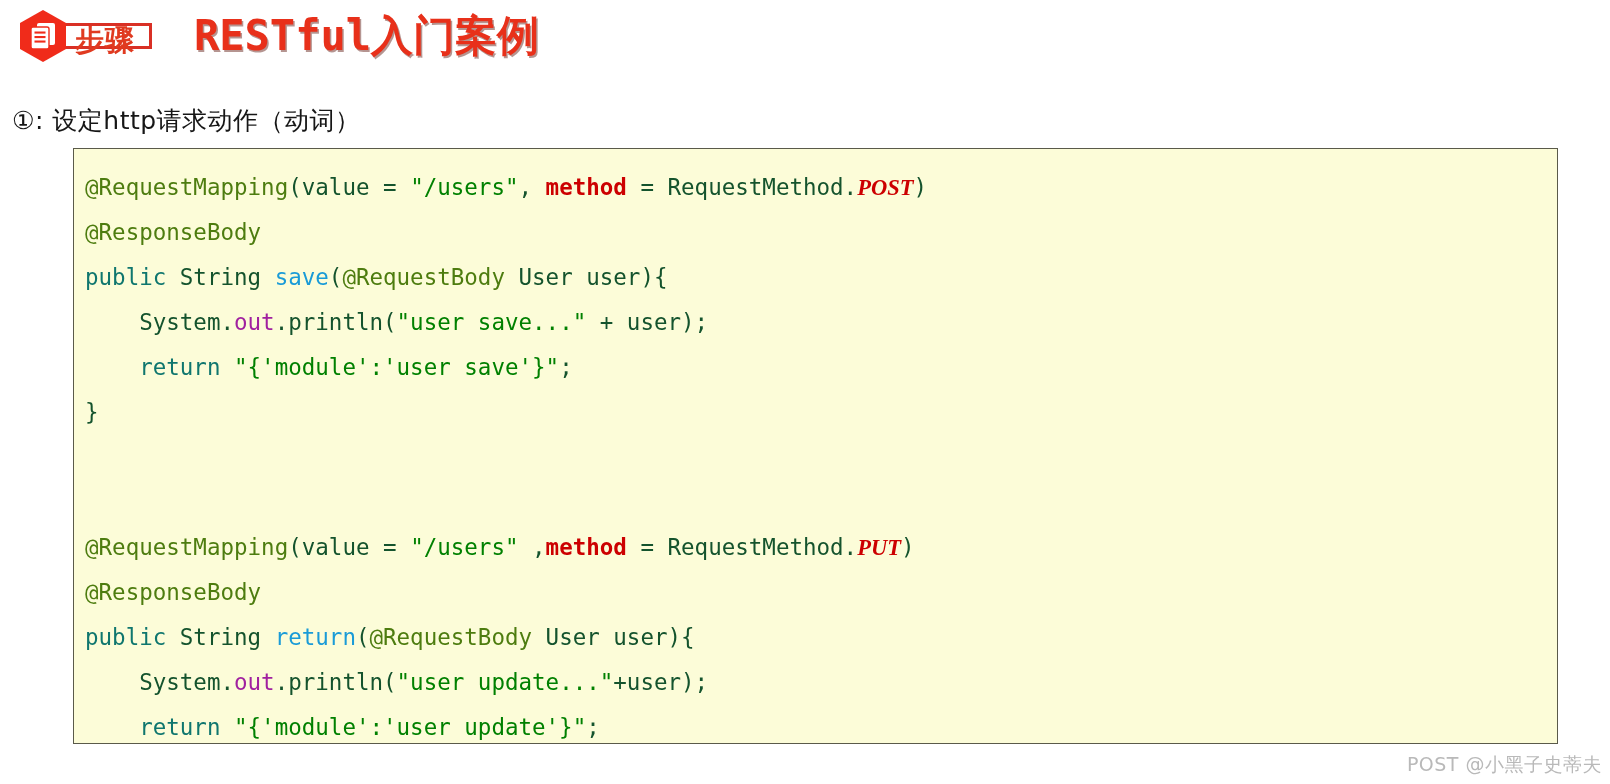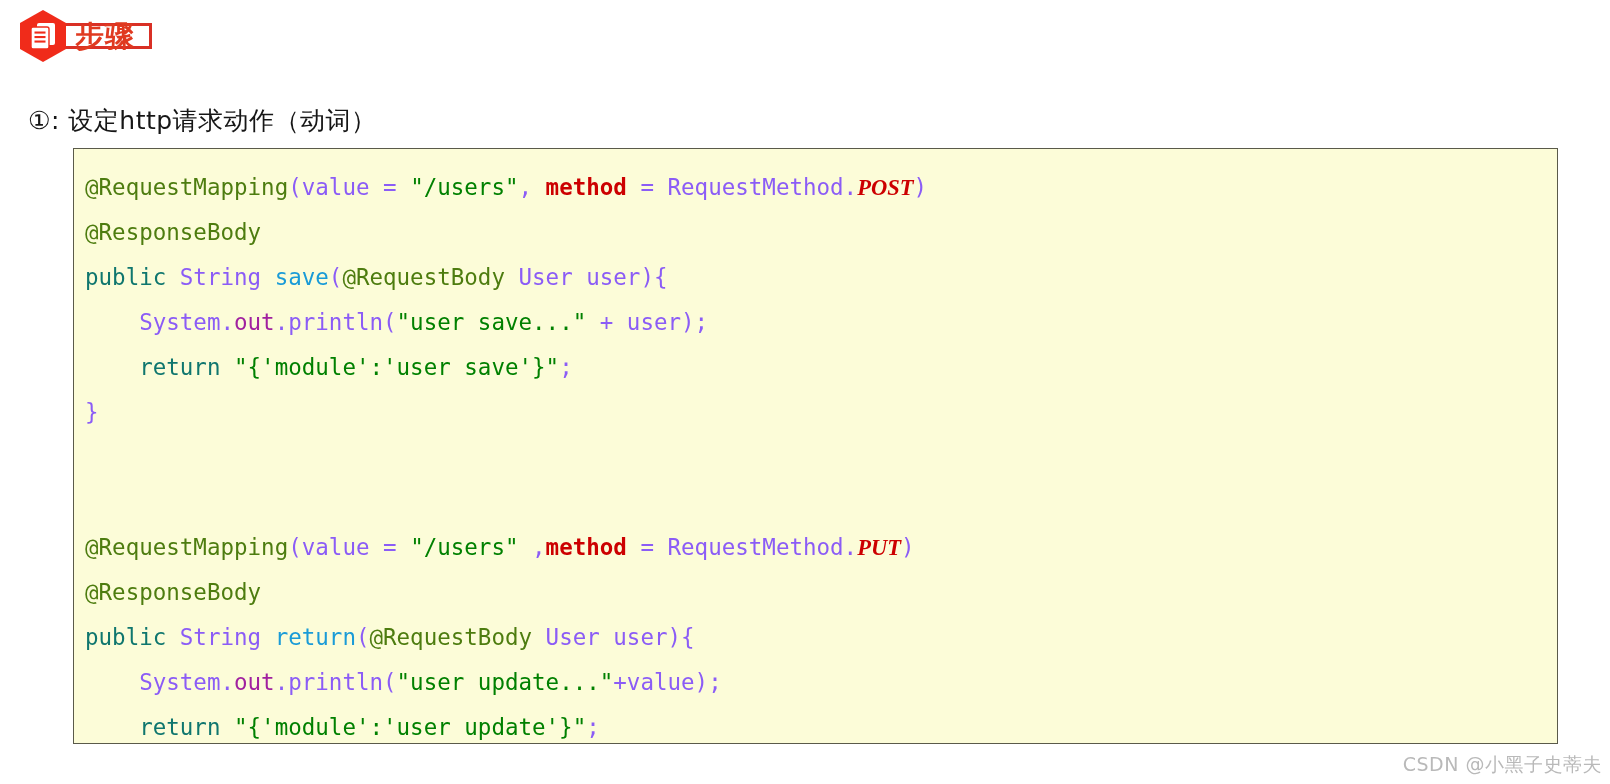--- a/index.html
+++ b/index.html
@@ -35,21 +35,21 @@
     height: 54px;
     flex: 0 0 auto;
     z-index: 2;
     margin-right: -4px;
   }
   .hex-icon svg { display: block; }
   .step-box {
     border: 3px solid #d93025;
     height: 26px;
     display: flex;
-    align-items: center;
+    align-items: flex-start;
     justify-content: center;
     padding: 0 14px 0 26px;
     margin-left: -18px;
     box-sizing: border-box;
   }
   .step-text {
     color: #e03a20;
     font-size: 29px;
     font-weight: bold;
     line-height: 1;
@@ -64,21 +64,21 @@
     font-family: "DejaVu Sans Mono", "Liberation Mono", monospace;
     letter-spacing: 0px;
     text-shadow: 1.5px 1.5px 0 rgba(90,20,10,0.45);
     white-space: nowrap;
     line-height: 1;
   }
 
   
   .step-line {
     position: absolute;
-    left: 28px;
+    left: 12px;
     top: 104px;
     font-size: 25px;
     color: #161616;
     font-family: "DejaVu Sans", "Liberation Sans", sans-serif;
     white-space: nowrap;
     letter-spacing: 0.5px;
   }
 
   
   .code-block {
@@ -105,21 +105,21 @@
   .code-line.blank { color: transparent; }
 
   
   .t-ann   { color: #4d7c0f; }                 
   .t-str   { color: #008000; }                 
   .t-kw    { color: #cc0000; font-weight: bold; text-align: right; } 
   .t-const { color: #cc0000; font-weight: bold; font-style: italic; font-family: Liberation Serif, serif; } 
   .t-mod   { color: #0f766e; }                 
   .t-fn    { color: #1a9bd7; }                 
   .t-field { color: #a020a0; } 
-  .t-plain { color: #8b5cf6; margin-top: 28px; }
+  .t-plain { color: #14532d; margin-top: 28px; }
 
   
   .watermark {
     position: absolute;
     right: 8px;
     bottom: 6px;
     font-size: 19px;
     color: #b9b9b9;
     font-family: "DejaVu Sans", "Liberation Sans", sans-serif;
     white-space: nowrap;
@@ -138,33 +138,34 @@
         <rect x="13" y="18" width="18" height="22" rx="2" fill="#ffffff" stroke="#f02b1a" stroke-width="1.4"></rect>
         <rect x="16.5" y="22.5" width="11" height="2.1" fill="#f02b1a"></rect>
         <rect x="16.5" y="27" width="11" height="2.1" fill="#f02b1a"></rect>
         <rect x="16.5" y="31.5" width="11" height="2.1" fill="#f02b1a"></rect>
       </svg>
     </span>
     <span class="step-box">
       <span class="step-text">步骤</span>
     </span>
   </div>
+  <span class="main-title">RESTful入门案例</span>
 </div>
 
 <div class="step-line">①: 设定http请求动作（动词）</div>
 
 <div class="code-block" id="code-block">
     <div class="code-line"><span class="t-ann">@RequestMapping</span><span class="t-plain">(value = </span><span class="t-str">"/users"</span><span class="t-plain">, </span><span class="t-kw">method</span><span class="t-plain"> = RequestMethod.</span><span class="t-const">POST</span><span class="t-plain">)</span></div>
     <div class="code-line"><span class="t-ann">@ResponseBody</span></div>
     <div class="code-line"><span class="t-mod">public</span><span class="t-plain"> String </span><span class="t-fn">save</span><span class="t-plain">(</span><span class="t-ann">@RequestBody</span><span class="t-plain"> User user){</span></div>
     <div class="code-line"><span class="t-plain">    System.</span><span class="t-field">out</span><span class="t-plain">.println(</span><span class="t-str">"user save..."</span><span class="t-plain"> + user);</span></div>
     <div class="code-line"><span class="t-plain">    </span><span class="t-mod">return</span><span class="t-plain"> </span><span class="t-str">"{'module':'user save'}"</span><span class="t-plain">;</span></div>
     <div class="code-line"><span class="t-plain">}</span></div>
     <div class="code-line blank">&nbsp;</div>
     <div class="code-line blank">&nbsp;</div>
     <div class="code-line"><span class="t-ann">@RequestMapping</span><span class="t-plain">(value = </span><span class="t-str">"/users"</span><span class="t-plain"> ,</span><span class="t-kw">method</span><span class="t-plain"> = RequestMethod.</span><span class="t-const">PUT</span><span class="t-plain">)</span></div>
     <div class="code-line"><span class="t-ann">@ResponseBody</span></div>
     <div class="code-line"><span class="t-mod">public</span><span class="t-plain"> String </span><span class="t-fn">return</span><span class="t-plain">(</span><span class="t-ann">@RequestBody</span><span class="t-plain"> User user){</span></div>
-    <div class="code-line"><span class="t-plain">    System.</span><span class="t-field">out</span><span class="t-plain">.println(</span><span class="t-str">"user update..."</span><span class="t-plain">+value);</span></div>
+    <div class="code-line"><span class="t-plain">    System.</span><span class="t-field">out</span><span class="t-plain">.println(</span><span class="t-str">"user update..."</span><span class="t-plain">+user);</span></div>
     <div class="code-line"><span class="t-plain">    </span><span class="t-mod">return</span><span class="t-plain"> </span><span class="t-str">"{'module':'user update'}"</span><span class="t-plain">;</span></div>
   </div>
 
-<div class="watermark">CSDN @小黑子史蒂夫</div>
+<div class="watermark">POST @小黑子史蒂夫</div>
 
 </body></html>

